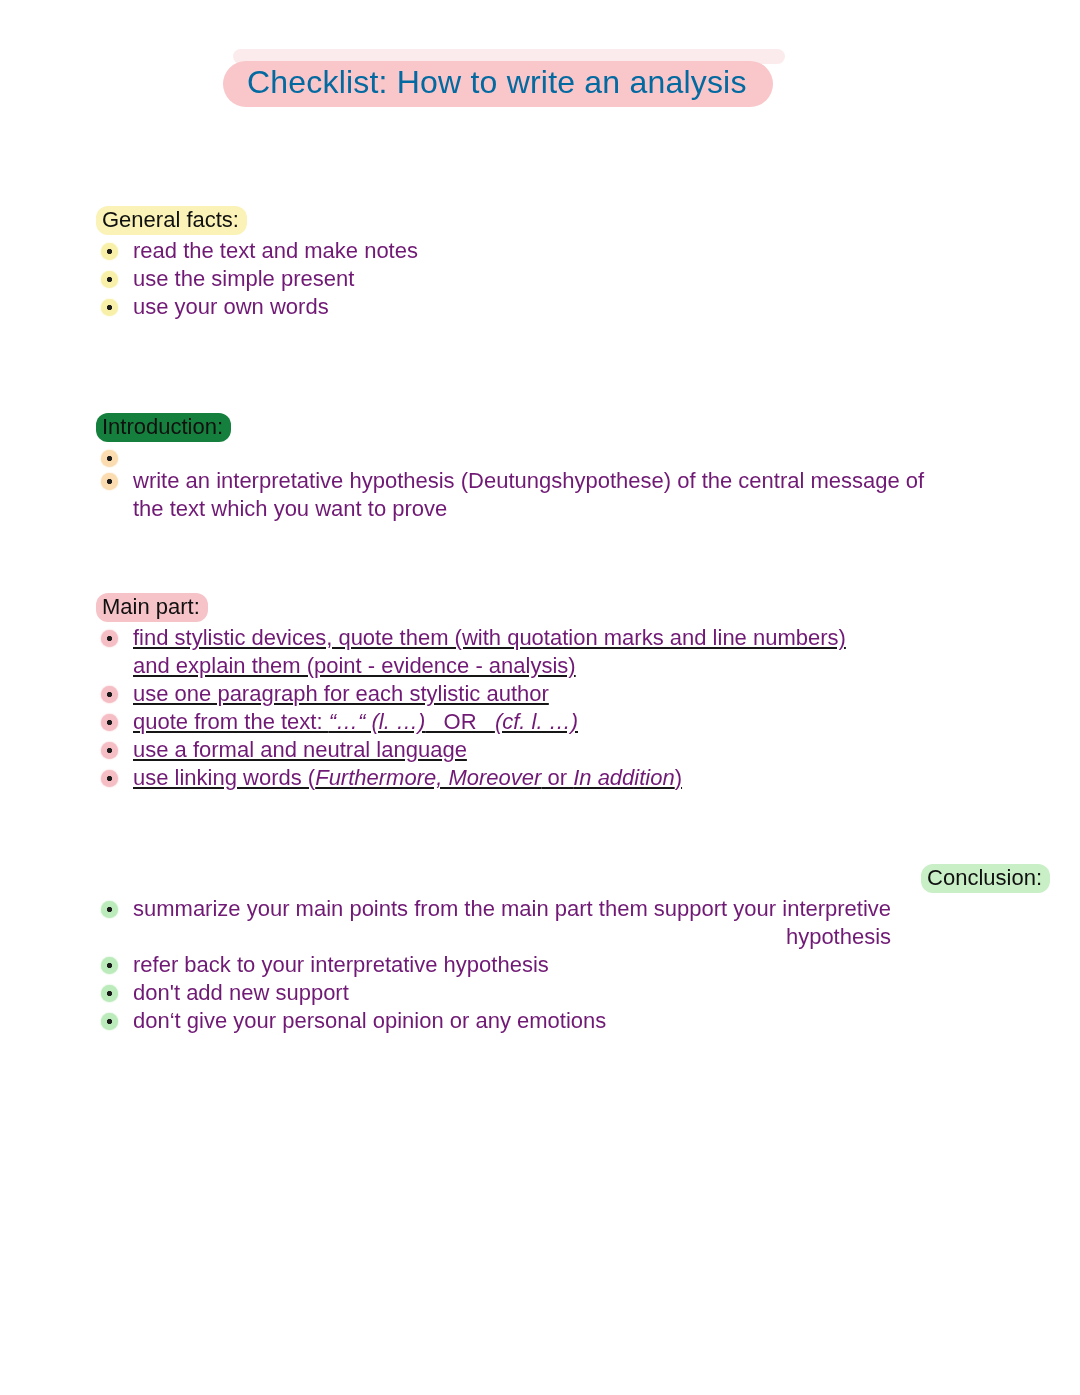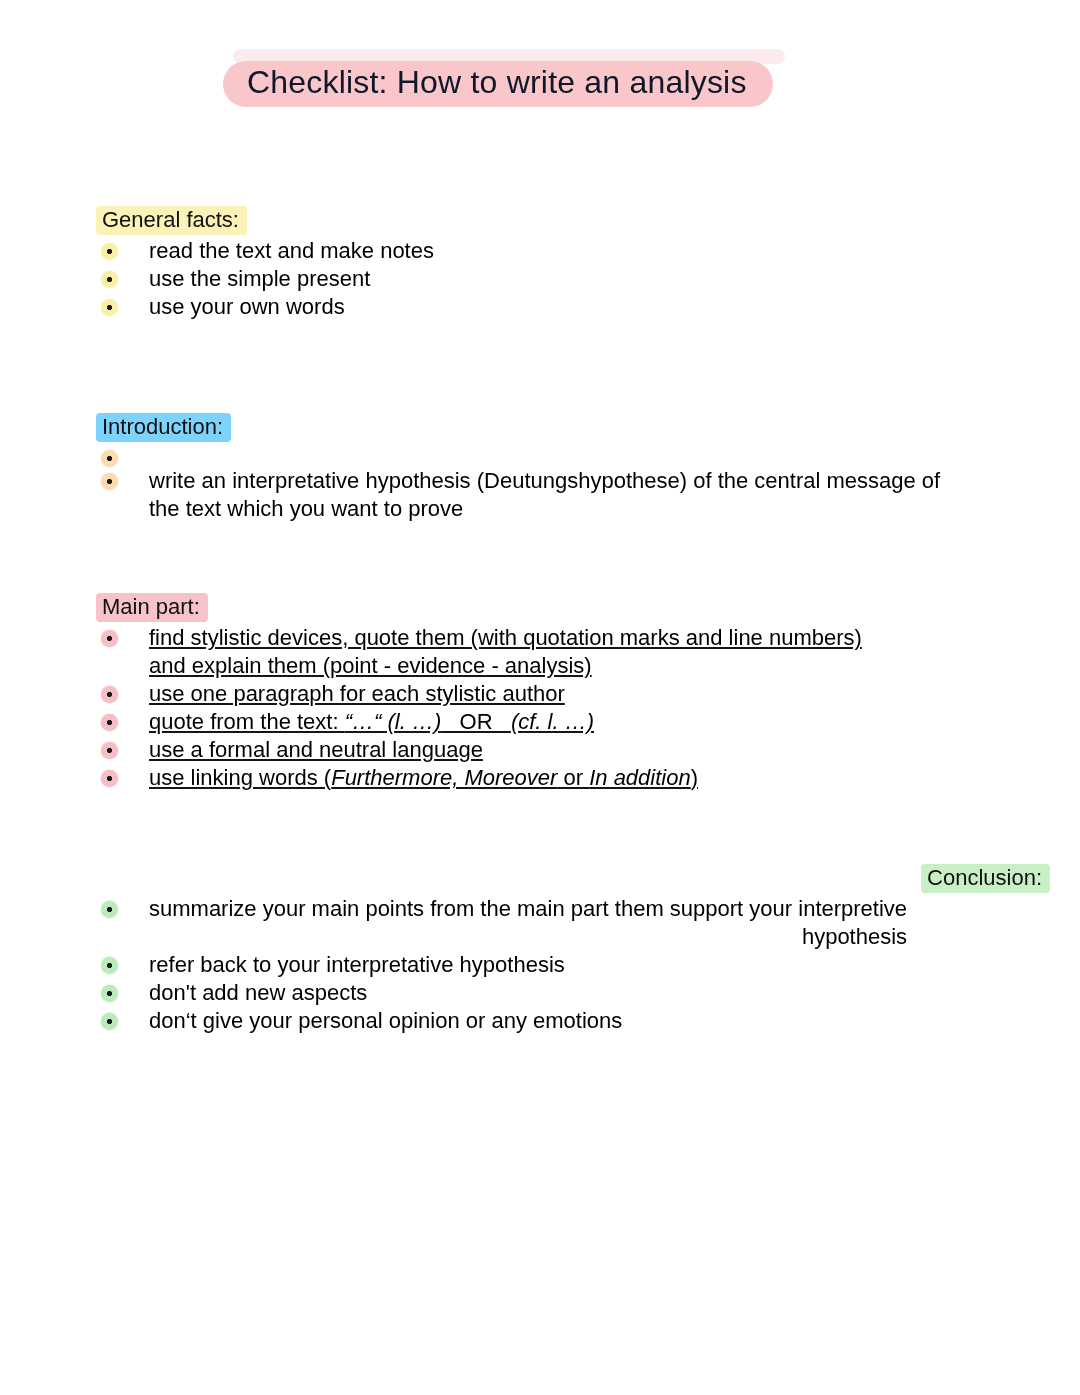--- a/index.html
+++ b/index.html
@@ -28,71 +28,71 @@
     left: 223px; top: 61px;
     z-index: 1;
   }
   .title-pill {
     display: inline-block;
     background: #F9C6C9;
     border-radius: 24px;
     padding: 5px 26px 8px 24px;
     font-size: 32px;
     line-height: 1.02;
-    color: #0f172a;
+    color: #0369a1;
     letter-spacing: 0.2px;
   }
 
   
   .content {
     position: absolute;
     left: 100px; top: 0;
     width: 950px;
   }
   .section { }
   .sec-general    { margin-top: 206px; }
   .sec-intro      { margin-top: 92px;  }
   .sec-main       { margin-top: 70px; text-decoration: underline;  }
   .sec-conclusion { margin-top: 72px; text-align: right;  }
 
   .heading-line { line-height: 28px; margin-bottom: 1px; }
   .heading-hl {
     display: inline-block;
     padding: 2px 8px 3px 6px;
     margin-left: -4px;
-    border-radius: 4px;
+    border-radius: 12px;
     font-size: 22px;
     line-height: 24px;
     color: #101010;
   }
   .sec-general    .heading-hl { background: #FAF2B6; }
-  .sec-intro      .heading-hl { background: #7dd3fc; }
+  .sec-intro      .heading-hl { background: #15803d; }
   .sec-main       .heading-hl { background: #F6C3C8; }
   .sec-conclusion .heading-hl { background: #C8EFC5; }
 
   .item { display: flex; align-items: flex-start; }
   .bullet {
     flex: 0 0 17px;
     width: 17px; height: 17px;
     margin-top: 6px;
     margin-left: 1px;
     border-radius: 50%;
     background-image: radial-gradient(circle, #1b1b1b 0 2.5px, rgba(0,0,0,0) 2.9px);
   }
   .sec-general    .bullet { background-color: #F8F0A8; box-shadow: 0 0 2px #F8F0A8; }
   .sec-intro      .bullet { background-color: #FADCB0; box-shadow: 0 0 2px #FADCB0; }
   .sec-main       .bullet { background-color: #F5BEC4; box-shadow: 0 0 2px #F5BEC4; }
   .sec-conclusion .bullet { background-color: #BCEBBB; box-shadow: 0 0 2px #BCEBBB; }
 
   .item-text {
-    margin-left: 31px;
+    margin-left: 15px;
     font-size: 22px;
     line-height: 28px;
     white-space: pre-wrap;
-    color: #000000;
+    color: #701a75;
     max-width: 880px;
   }
   .i { font-style: italic; }
 </style>
 </head>
 <body>
 
 <div class="page">
 
   <div class="title-smudge"></div>
@@ -161,21 +161,21 @@
           <span class="bullet"></span>
           <div class="item-text">summarize your main points from the main part them support your interpretive
 hypothesis</div>
         </div>
       <div class="item">
           <span class="bullet"></span>
           <div class="item-text">refer back to your interpretative hypothesis</div>
         </div>
       <div class="item">
           <span class="bullet"></span>
-          <div class="item-text">don't add new aspects</div>
+          <div class="item-text">don't add new support</div>
         </div>
       <div class="item">
           <span class="bullet"></span>
           <div class="item-text">don‘t give your personal opinion or any emotions</div>
         </div>
     </div>
 
   </div>
 </div>
 

